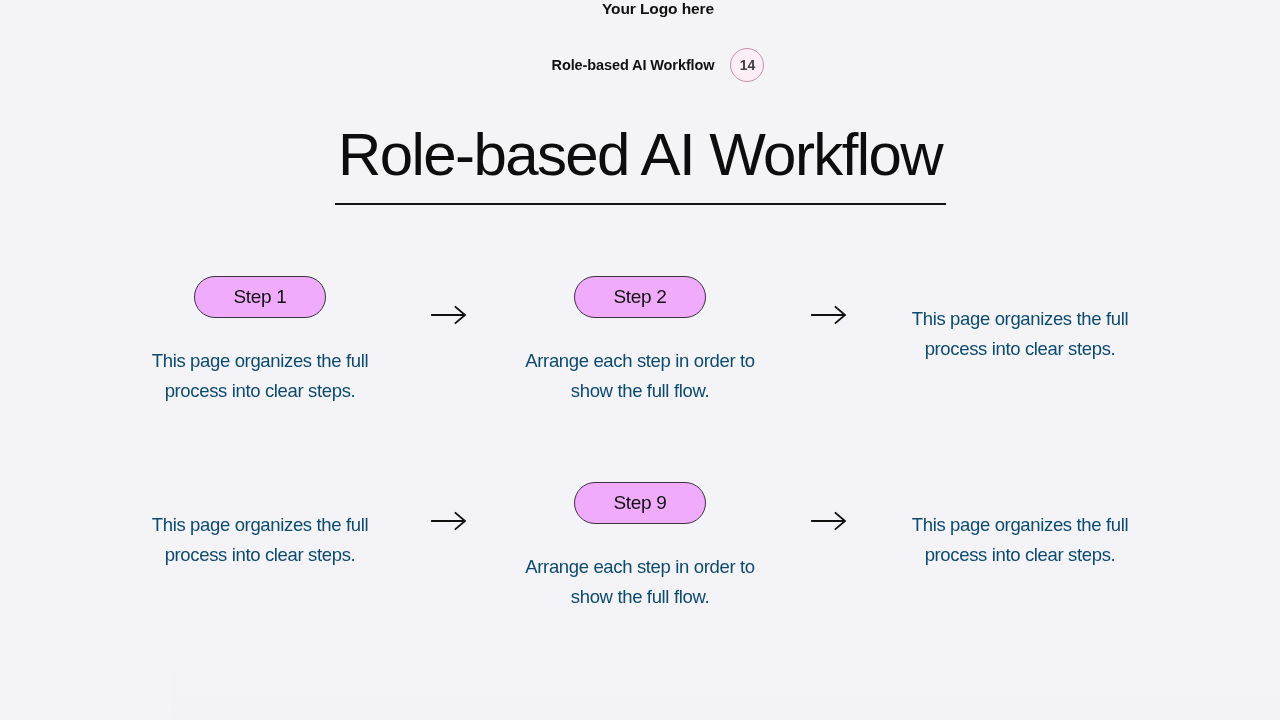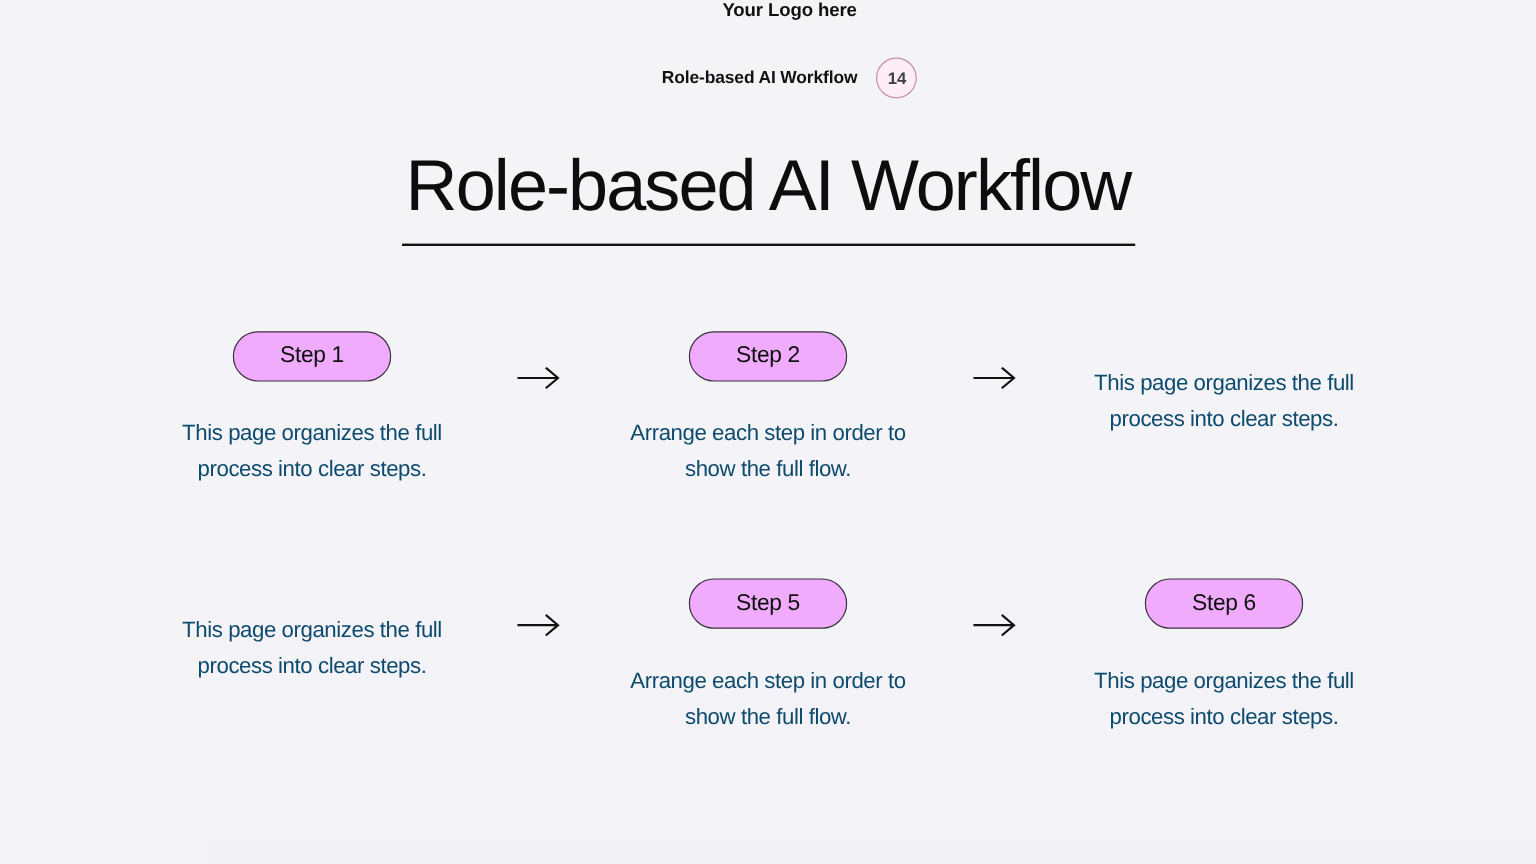--- a/index.html
+++ b/index.html
@@ -212,29 +212,28 @@
       <div class="step-desc">This page organizes the full process into clear steps.</div>
     </div>
     <div class="connector">
       <span>
         <svg width="38" height="20" viewBox="0 0 38 20" fill="none">
           <path d="M1 10 H33 M24.5 2 L34 10 L24.5 18" stroke="#111111" stroke-width="1.8" fill="none" stroke-linecap="square" stroke-linejoin="miter"></path>
         </svg>
       </span>
     </div>
     <div class="step">
-      <div class="pill">Step 5</div>
+      <div class="pill">Step 9</div>
       <div class="step-desc">Arrange each step in order to show the full flow.</div>
     </div>
     <div class="connector">
       <span>
         <svg width="38" height="20" viewBox="0 0 38 20" fill="none">
           <path d="M1 10 H33 M24.5 2 L34 10 L24.5 18" stroke="#111111" stroke-width="1.8" fill="none" stroke-linecap="square" stroke-linejoin="miter"></path>
         </svg>
       </span>
     </div>
     <div class="step">
-      <div class="pill">Step 6</div>
       <div class="step-desc">This page organizes the full process into clear steps.</div>
     </div>
   </div>
 
 </div>
 
 </body></html>

